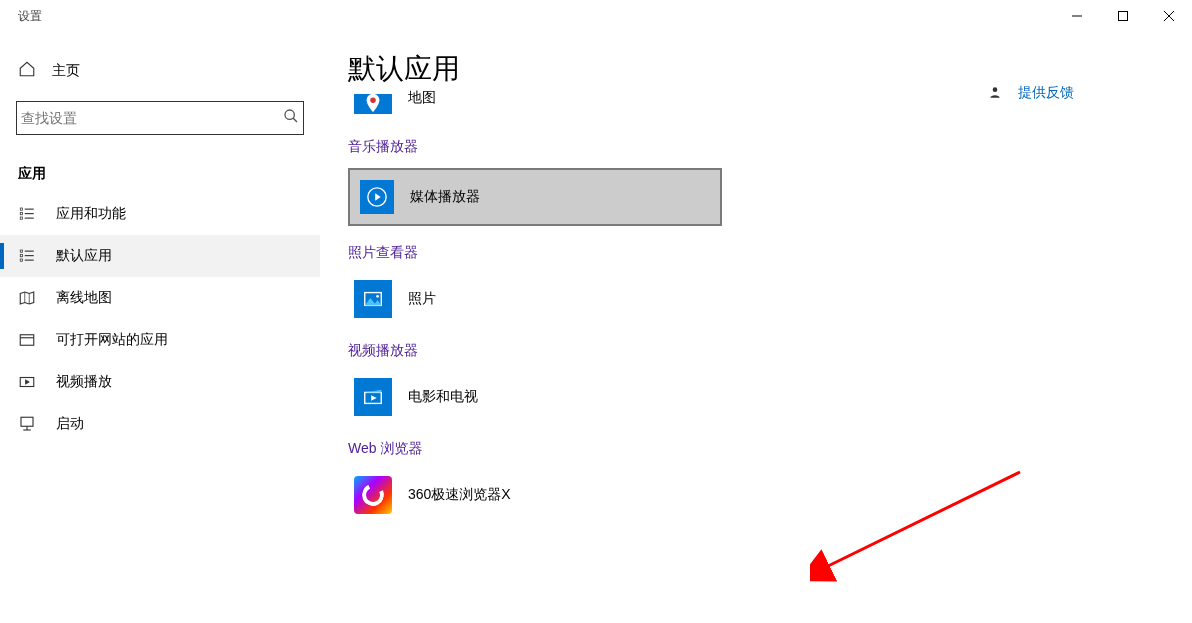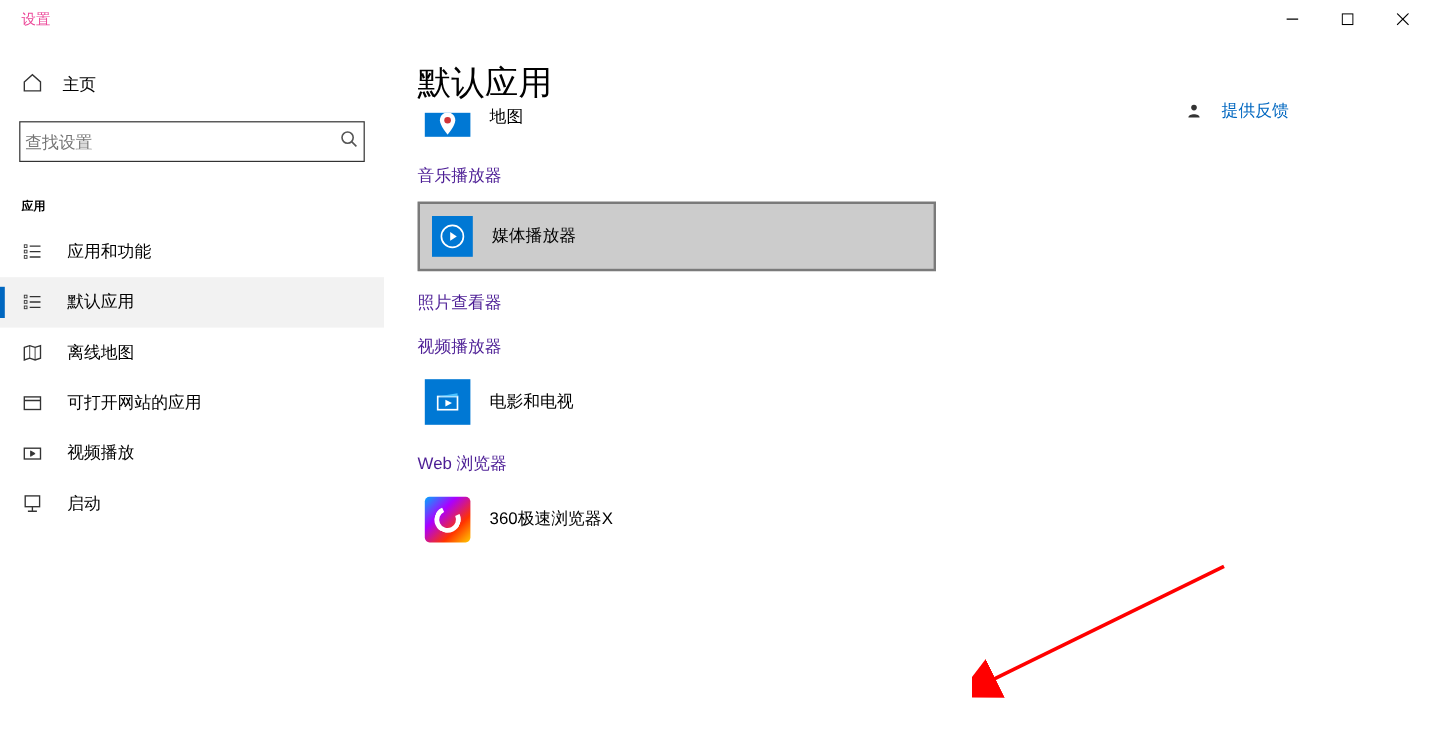--- a/index.html
+++ b/index.html
@@ -1,52 +1,52 @@
 <!DOCTYPE html>
 <html><head>
 <meta charset="utf-8">
 <style>
 * { box-sizing: border-box; margin: 0; padding: 0; font-family: "Microsoft YaHei", "Segoe UI", sans-serif; }
 body { width: 1192px; height: 623px; background: #fff; overflow: hidden; position: relative; }
 
 .title-bar { display: flex; align-items: center; justify-content: space-between; height: 32px; }
-.title-bar .left { display: flex; align-items: center; padding-left: 18px; font-size: 12px; color: #ec4899; }
+.title-bar .left { display: flex; align-items: center; padding-left: 18px; font-size: 12px; color: #404040; }
 .title-bar .right { display: flex; }
 .win-btn { width: 46px; height: 32px; display: flex; align-items: center; justify-content: center; cursor: pointer; }
 .win-btn svg { width: 10px; height: 10px; }
 
 .layout { display: flex; height: calc(100% - 32px); }
 
 .sidebar { width: 320px; padding-top: 20px; }
 .home-row { display: flex; align-items: center; gap: 16px; padding: 8px 18px; margin-bottom: 12px; cursor: pointer; }
 .home-row svg { width: 18px; height: 18px; }
 .home-row span { font-size: 14px; }
 
 .search-box { margin: 0 16px 20px 16px; border: 1px solid #333; height: 34px; display: flex; align-items: center; padding: 0 4px; justify-content: space-between; }
 .search-box input { border: none; outline: none; font-size: 14px; flex: 1; background: transparent; }
 .search-box svg { width: 16px; height: 16px; }
 
-.section-label { font-size: 10px; font-weight: 600; padding: 10px 18px 10px 18px; }
+.section-label { font-size: 14px; font-weight: 600; padding: 10px 18px 10px 18px; }
 
 .nav-item { display: flex; gap: 20px; padding: 12px 18px 12px 18px; font-size: 14px; cursor: pointer; position: relative; }
 .nav-item.active::before { content: ""; position: absolute; left: 0; top: 8px; bottom: 8px; width: 4px; background: #0067c0; }
 .nav-item.active { background: #f2f2f2; }
 .nav-item .icon { width: 18px; height: 18px; display: flex; align-items: center; justify-content: center; }
 .nav-item .icon svg { width: 18px; height: 18px; stroke: #333; fill: none; }
 
 .main { flex: 1; padding: 18px 40px 0 28px; position: relative; overflow: hidden; }
 .page-title { font-size: 28px; font-weight: 400; margin-bottom: 6px; }
 
 .feedback { position: absolute; right: 118px; top: 52px; display: flex; align-items: center; gap: 16px; color: #0067c0; font-size: 14px; cursor: pointer; }
 .feedback svg { width: 14px; height: 14px; }
 
 .group { margin-bottom: 18px; }
 .group-label { font-size: 14px; margin-bottom: 12px; color: #4c1d95; }
 
-.app-tile { display: flex; align-items: center; gap: 16px; padding: 6px 0 6px 6px; width: 432px; cursor: pointer; }
+.app-tile { display: flex; align-items: center; gap: 16px; padding: 6px 0 6px 6px; width: 374px; cursor: pointer; }
 .app-tile.hovered { background: #ccc; border: 2px solid #7a7a7a; padding: 10px 0 10px 10px; }
 .app-icon { width: 38px; height: 38px; display: flex; align-items: center; justify-content: center; background: #0078d4; color: #fff; }
 .app-icon.hovered { width: 34px; height: 34px; }
 .app-icon svg { width: 22px; height: 22px; }
 .app-name { font-size: 14px; }
 
 .partial-top { display: flex; align-items: center; gap: 16px; padding-left: 6px; margin-bottom: 24px; text-align: center; }
 .partial-top .app-icon { height: 20px; overflow: hidden; align-items: flex-end; }
 .partial-top .app-name { font-size: 14px; position: relative; top: -6px; }
 
@@ -205,20 +205,30 @@
               <circle cx="12" cy="12" r="10" fill="none" stroke="#fff" stroke-width="1.5"></circle>
               <polygon points="10,8 16,12 10,16" fill="#fff"></polygon>
             </svg>
         </div>
         <span class="app-name">媒体播放器</span>
       </div>
     </div>
 
     <div class="group">
       <div class="group-label">照片查看器</div>
+      <div class="app-tile">
+        <div class="app-icon">
+          <svg viewBox="0 0 24 24">
+              <rect x="3" y="5" width="18" height="14" fill="none" stroke="#fff" stroke-width="1.5"></rect>
+              <polygon points="3,19 9,11 14,17 17,13 21,19" fill="#4cc2ff"></polygon>
+              <circle cx="17" cy="9" r="1.5" fill="#fff"></circle>
+            </svg>
+        </div>
+        <span class="app-name">照片</span>
+      </div>
     </div>
 
     <div class="group">
       <div class="group-label">视频播放器</div>
       <div class="app-tile">
         <div class="app-icon">
           <svg viewBox="0 0 24 24">
               <rect x="3" y="7" width="18" height="12" fill="none" stroke="#fff" stroke-width="1.5"></rect>
               <polygon points="3,7 21,4 21,7" fill="#4cc2ff"></polygon>
               <polygon points="10,10 16,13 10,16" fill="#fff"></polygon>

